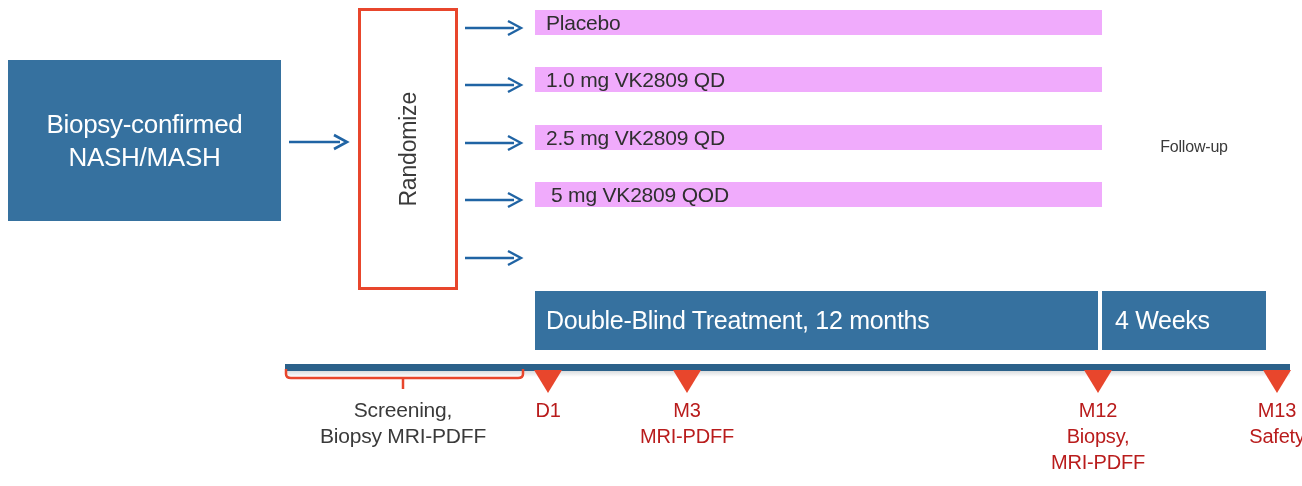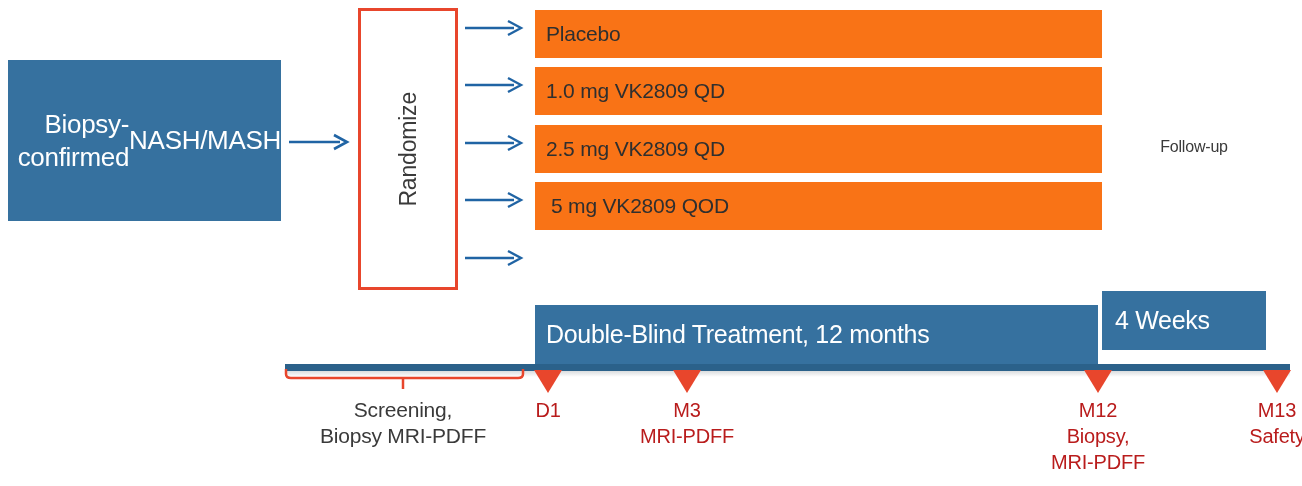--- a/index.html
+++ b/index.html
@@ -5,53 +5,53 @@
   html,body{margin:0;padding:0;background:#fff;}
   .canvas{
     position:relative;width:1302px;height:486px;background:#ffffff;
     font-family:"Liberation Sans","DejaVu Sans",sans-serif;
     color:#3a3a3a;overflow:hidden;
   }
   .abs{position:absolute;}
   
   .box-pop{
     left:8px;top:60px;width:273px;height:161px;background:#36719F;
-    display:flex;flex-direction:row;align-items:center;justify-content:center;
+    display:flex;flex-direction:column;align-items:center;justify-content:center;
     color:#fff;font-size:26px;line-height:33px;letter-spacing:-0.3px;text-align:right;
   }
   
   .box-rand{
     left:358px;top:8px;width:100px;height:282px;background:#fff;
     border:3px solid #E8462C;box-sizing:border-box;
     display:flex;align-items:center;justify-content:center;
   }
   .box-rand .vtext{
     writing-mode:vertical-rl;transform:rotate(180deg);
     font-size:23px;color:#3a3a3a;letter-spacing:-0.2px;
   }
   
   .arrow-svg{display:block;}
   
   .arm-bar{
-    left:535px;width:567px;height:48px;background:#f97316;
+    left:535px;width:567px;height:25px;background:#f0abfc;
     display:flex;align-items:center;padding-left:11px;box-sizing:border-box;
     font-size:21px;color:#2f2f2f;letter-spacing:-0.2px;
   }
   
   .followup{
     left:1118px;top:138px;width:152px;text-align:center;
     font-size:16px;color:#3a3a3a;letter-spacing:-0.2px;
   }
   
   .phase{
     top:291px;height:59px;background:#36719F;color:#fff;
     display:flex;align-items:center;box-sizing:border-box;
     font-size:25px;letter-spacing:-0.3px;
   }
-  .phase-main{left:535px;width:563px;padding-left:11px;margin-top:14px;}
+  .phase-main{left:535px;width:563px;padding-left:11px;}
   .phase-ext{left:1102px;width:164px;padding-left:13px;}
   
   .tl-line{left:285px;top:364px;width:1005px;height:7px;background:#2B618A;}
   .tl-shadow{left:285px;top:371px;width:1005px;height:6px;
     background:linear-gradient(to bottom,#c2c6c9,rgba(255,255,255,0));opacity:.6;}
   .tri{
     top:370px;width:0;height:0;
     border-left:14px solid transparent;border-right:14px solid transparent;
     border-top:23px solid #E8462C;
   }

